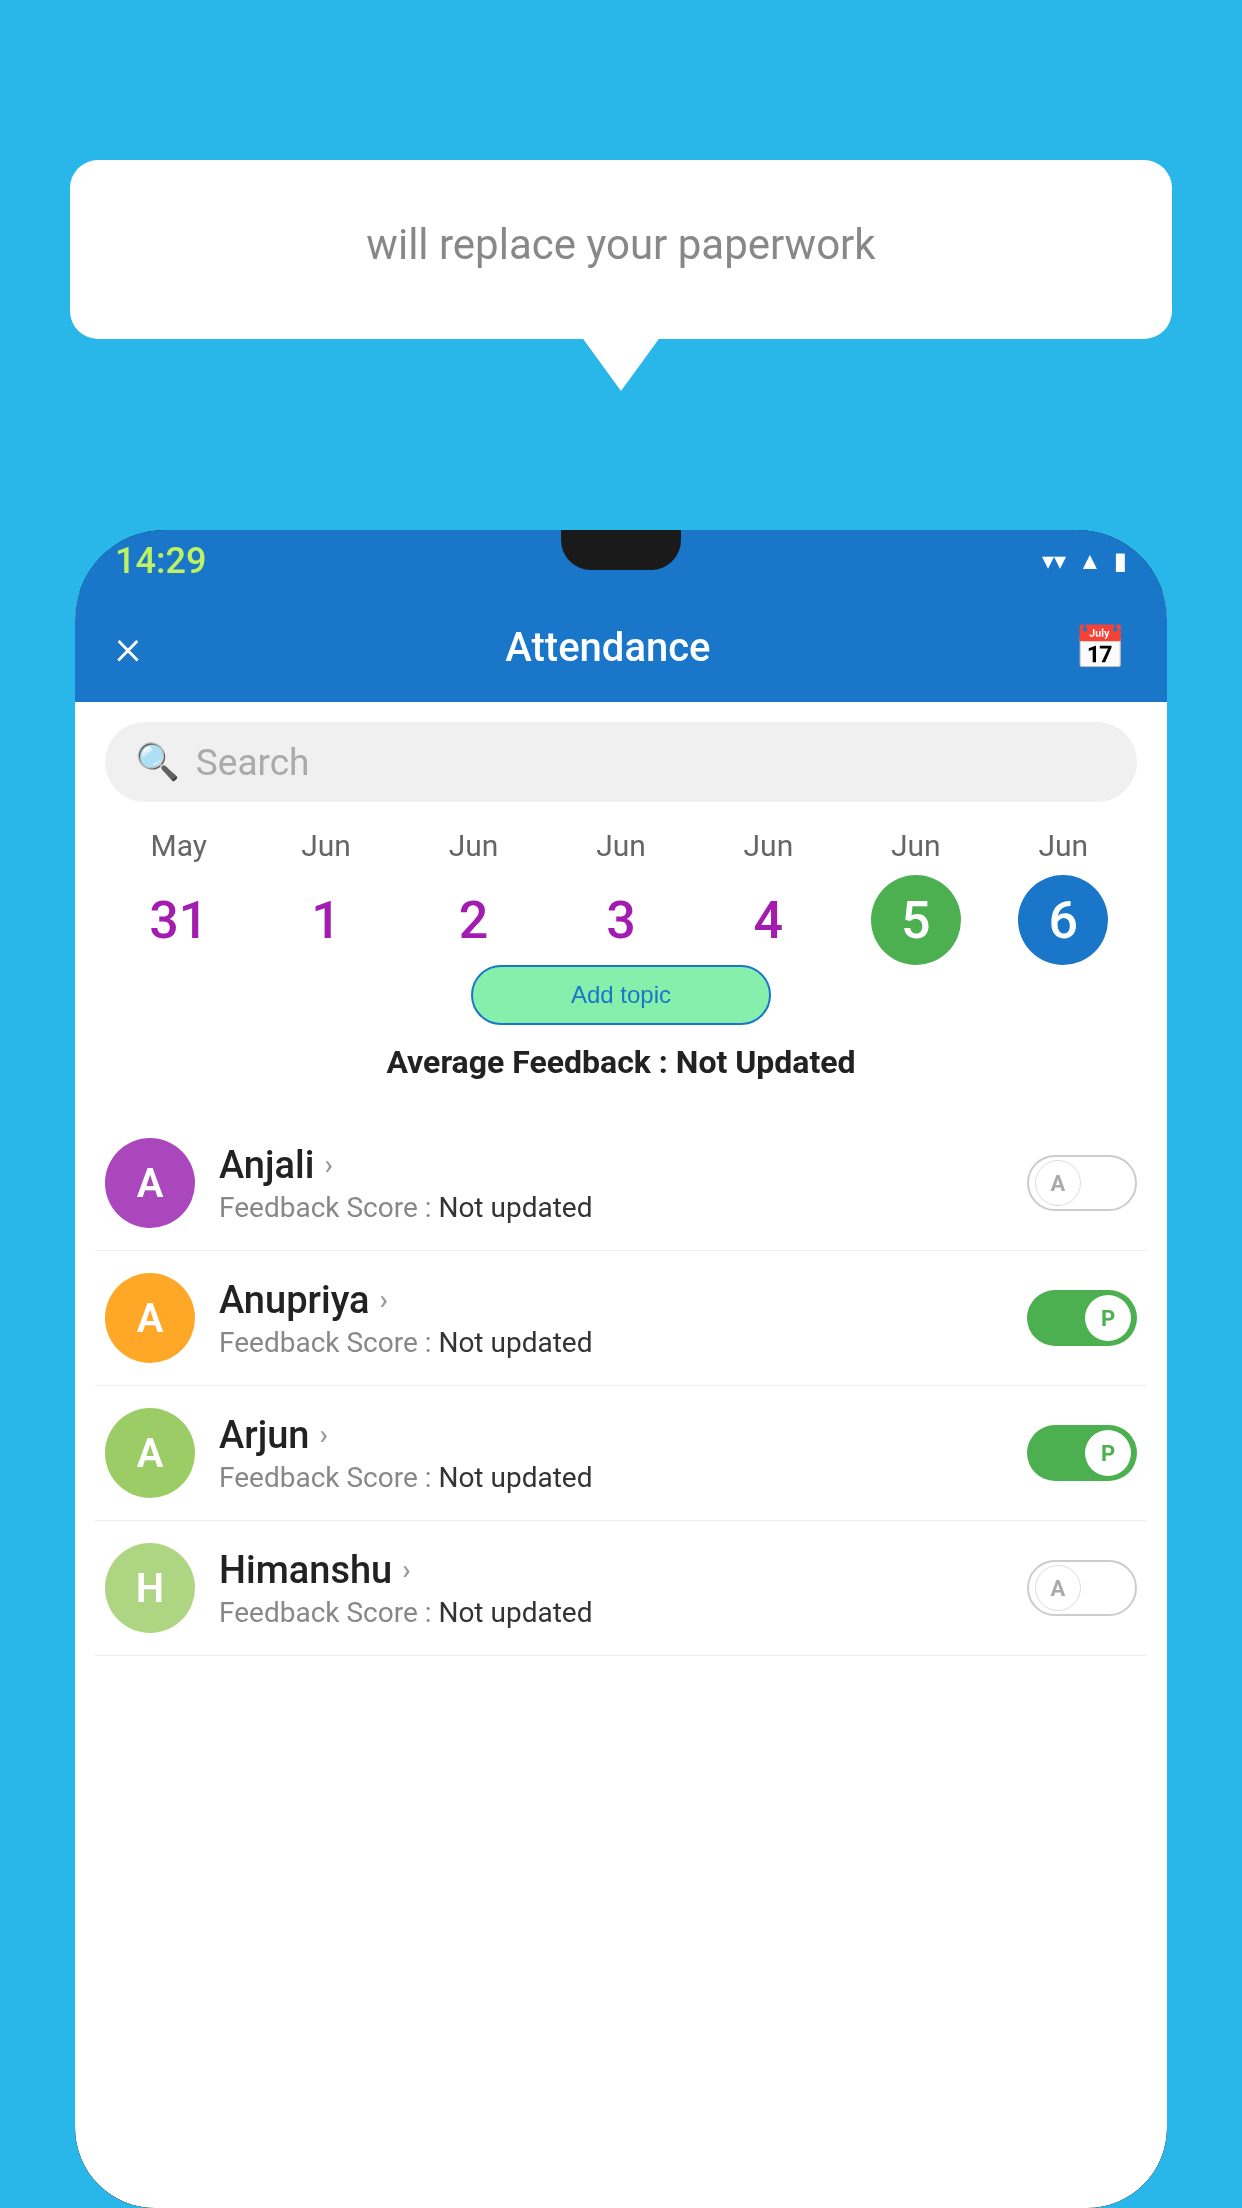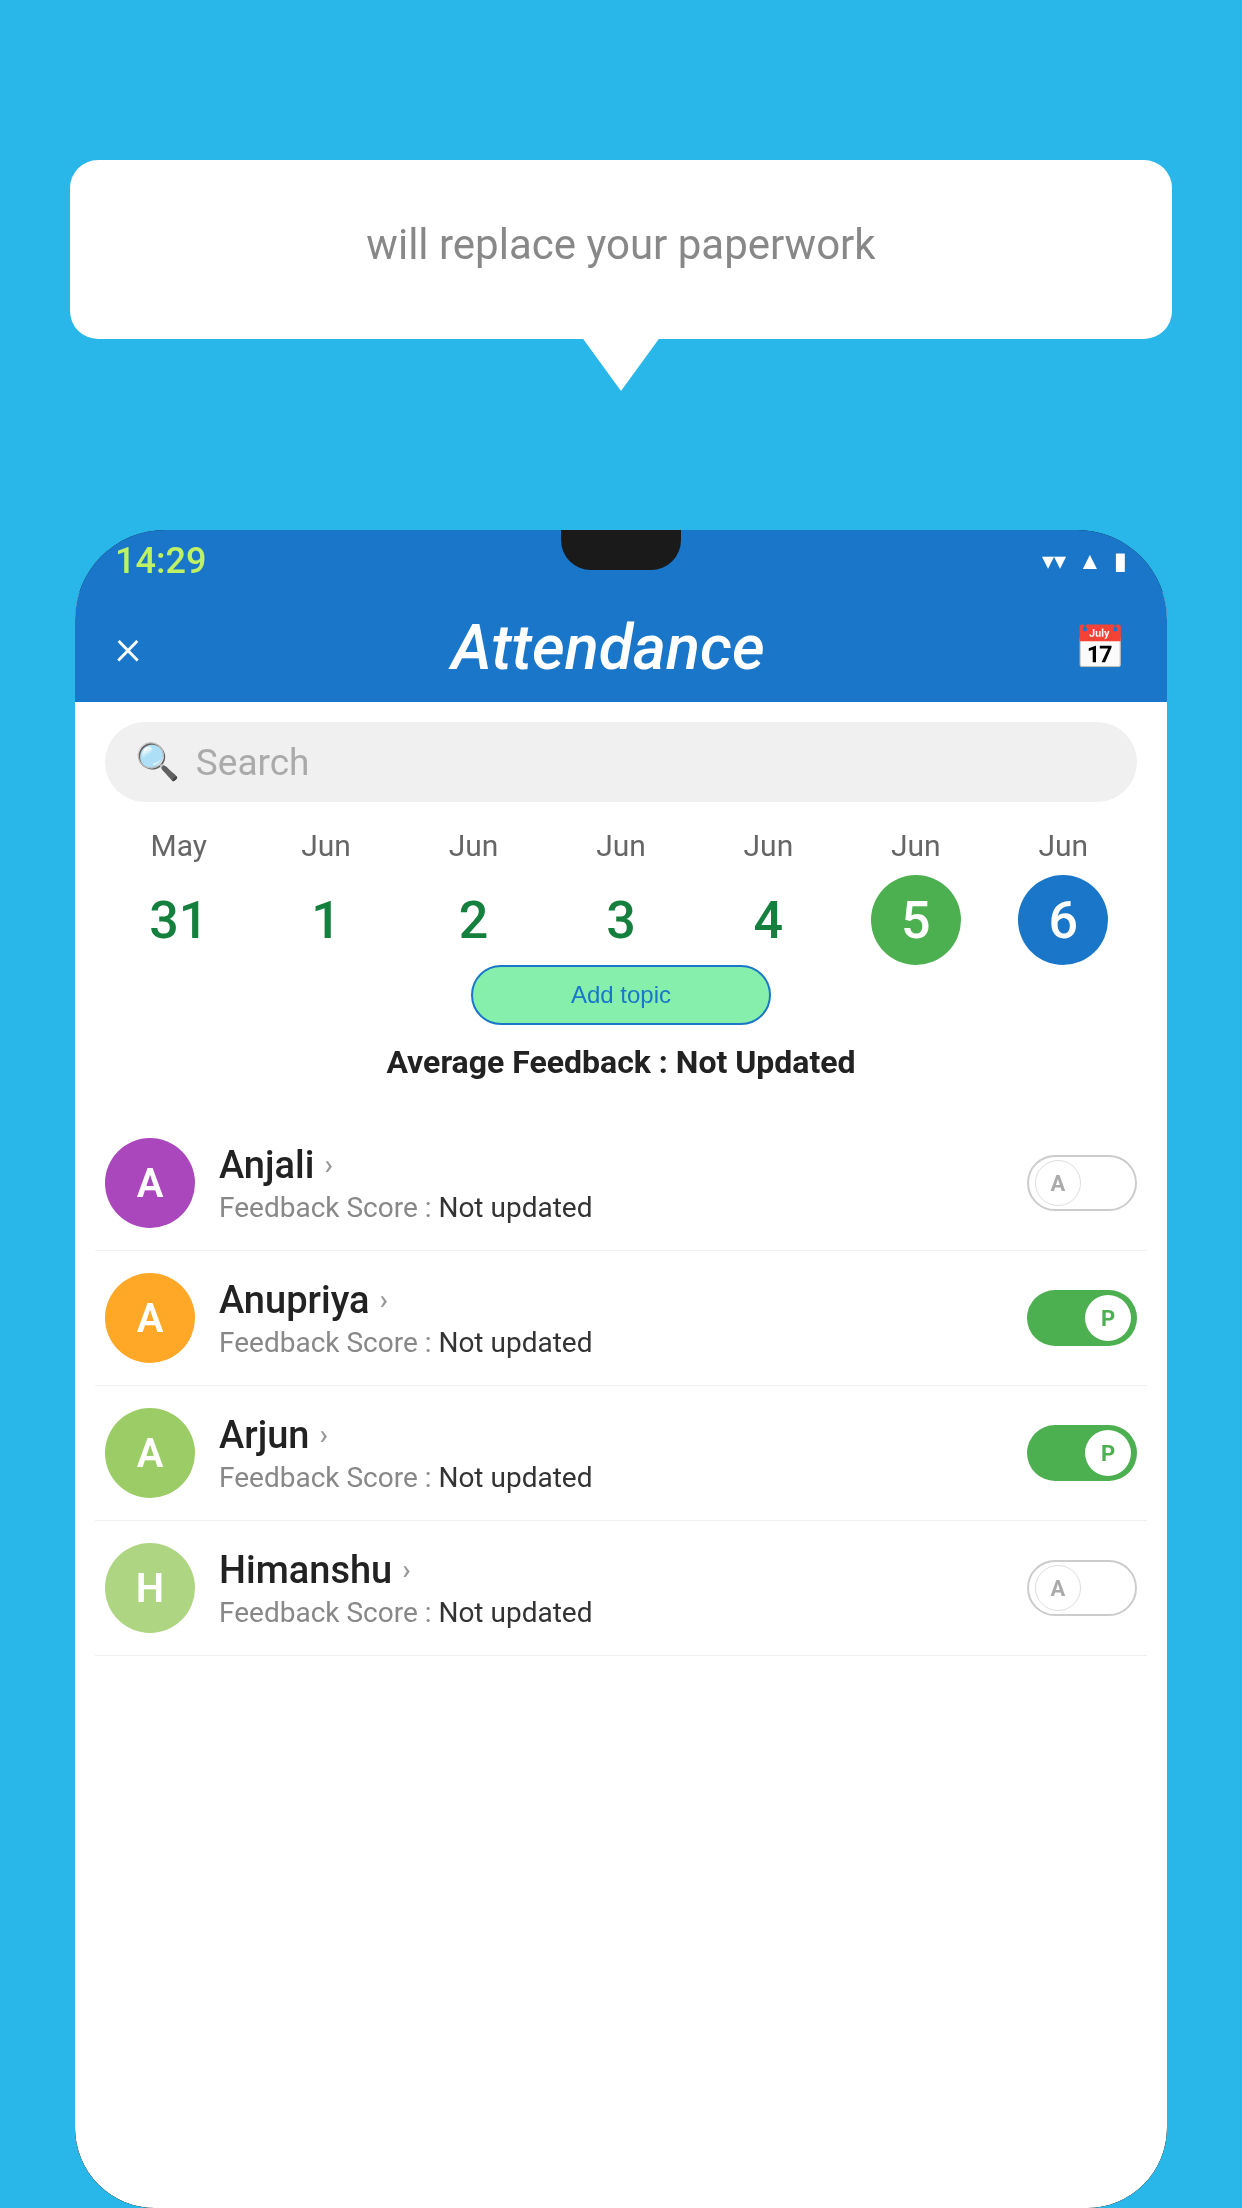--- a/index.html
+++ b/index.html
@@ -114,23 +114,22 @@
       padding: 0 40px;
     }
     .header-close {
       color: white;
       font-size: 50px;
       font-weight: 300;
       cursor: pointer;
     }
     .header-title {
       color: white;
-      font-size: 63px;
+      font-size: 40px;
       font-weight: 500;
-      font-style: italic;
     }
     .header-calendar {
       color: white;
       font-size: 42px;
     }
 
     
     .search-bar {
       background: #f0f0f0;
       margin: 20px 30px 10px;
@@ -164,21 +163,21 @@
       gap: 12px;
       min-width: 100px;
     }
     .cal-month {
       color: #666;
       font-size: 30px;
     }
     .cal-num {
       font-size: 52px;
       font-weight: 500;
-      color: #15803d;
+      color: #a21caf;
       width: 90px;
       height: 90px;
       display: flex;
       align-items: center;
       justify-content: center;
       border-radius: 50%;
     }
     .cal-num.today {
       background: #4caf50;
       color: white;

